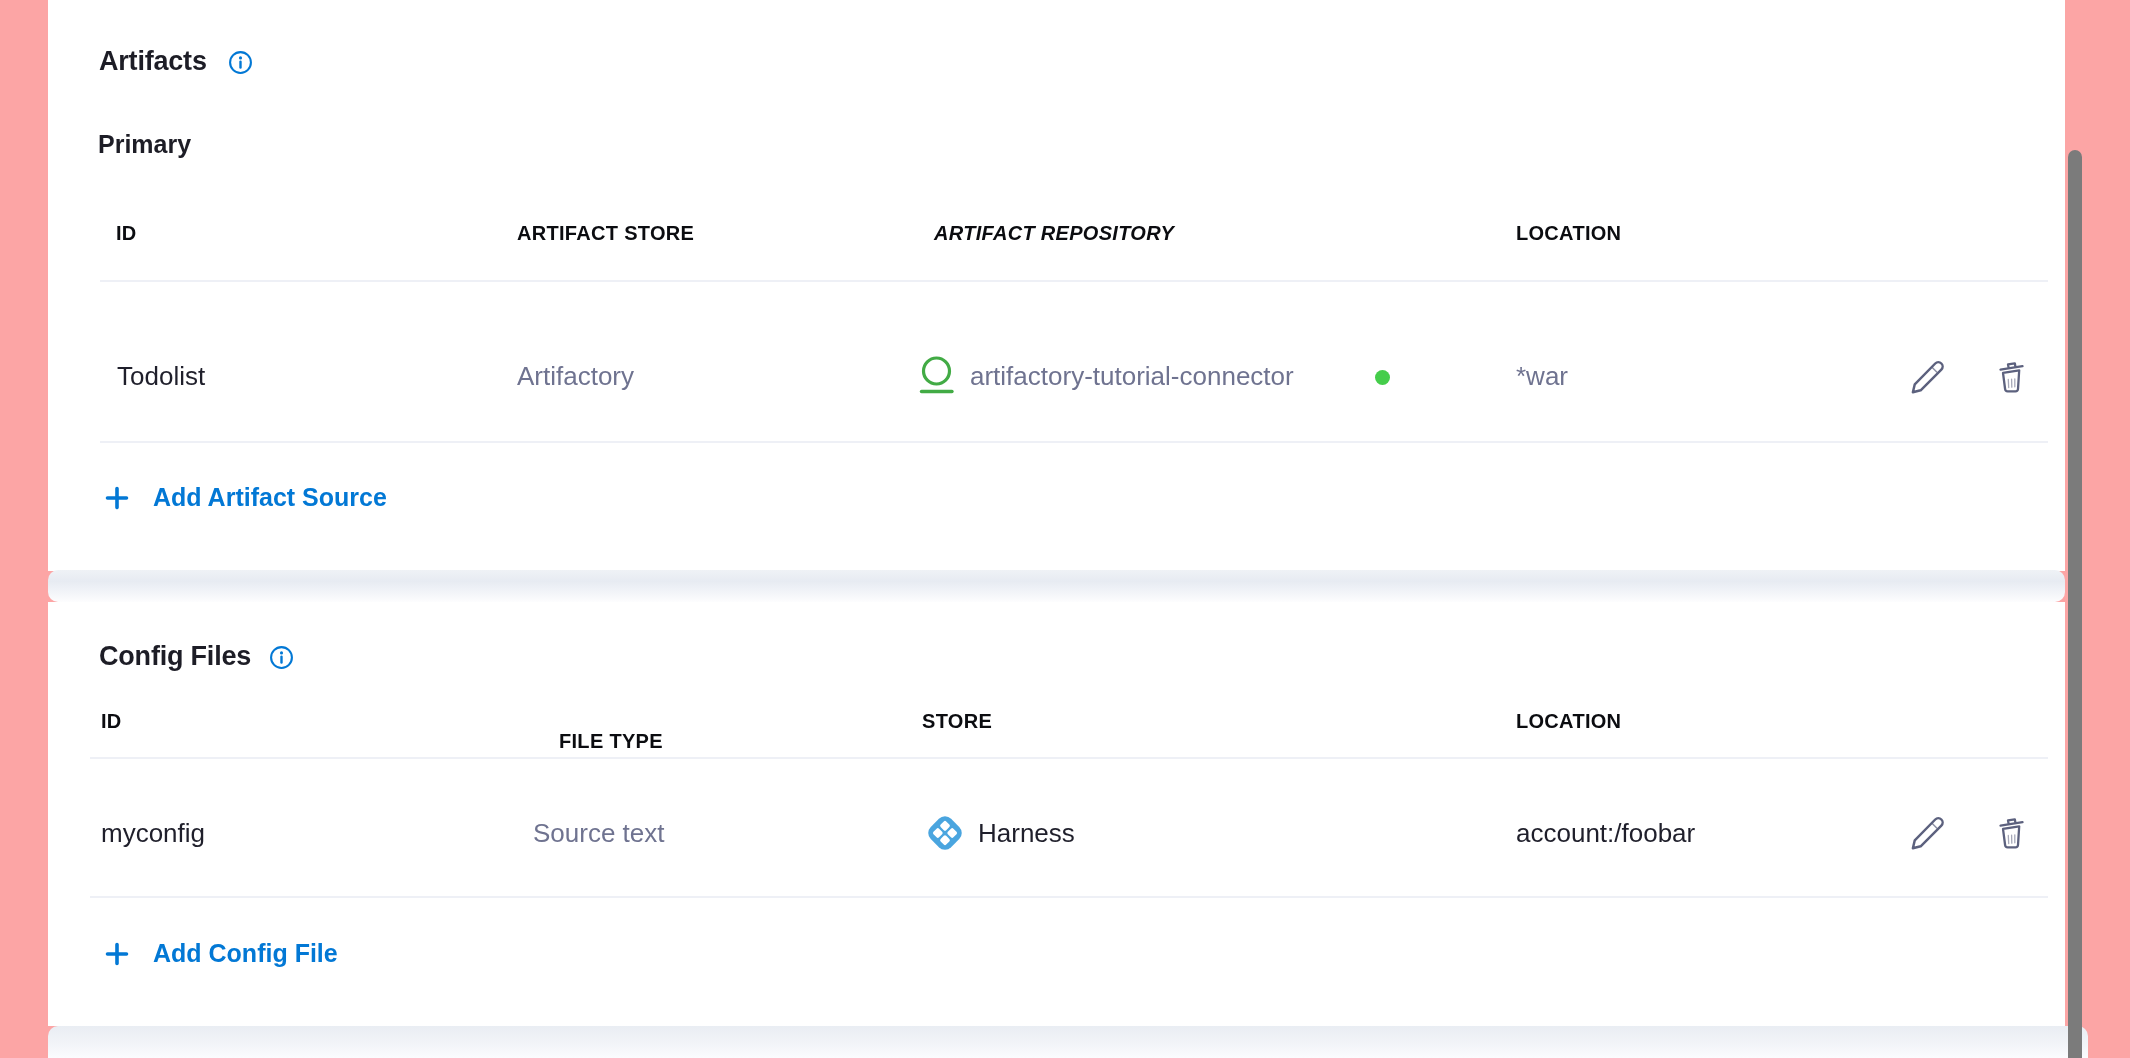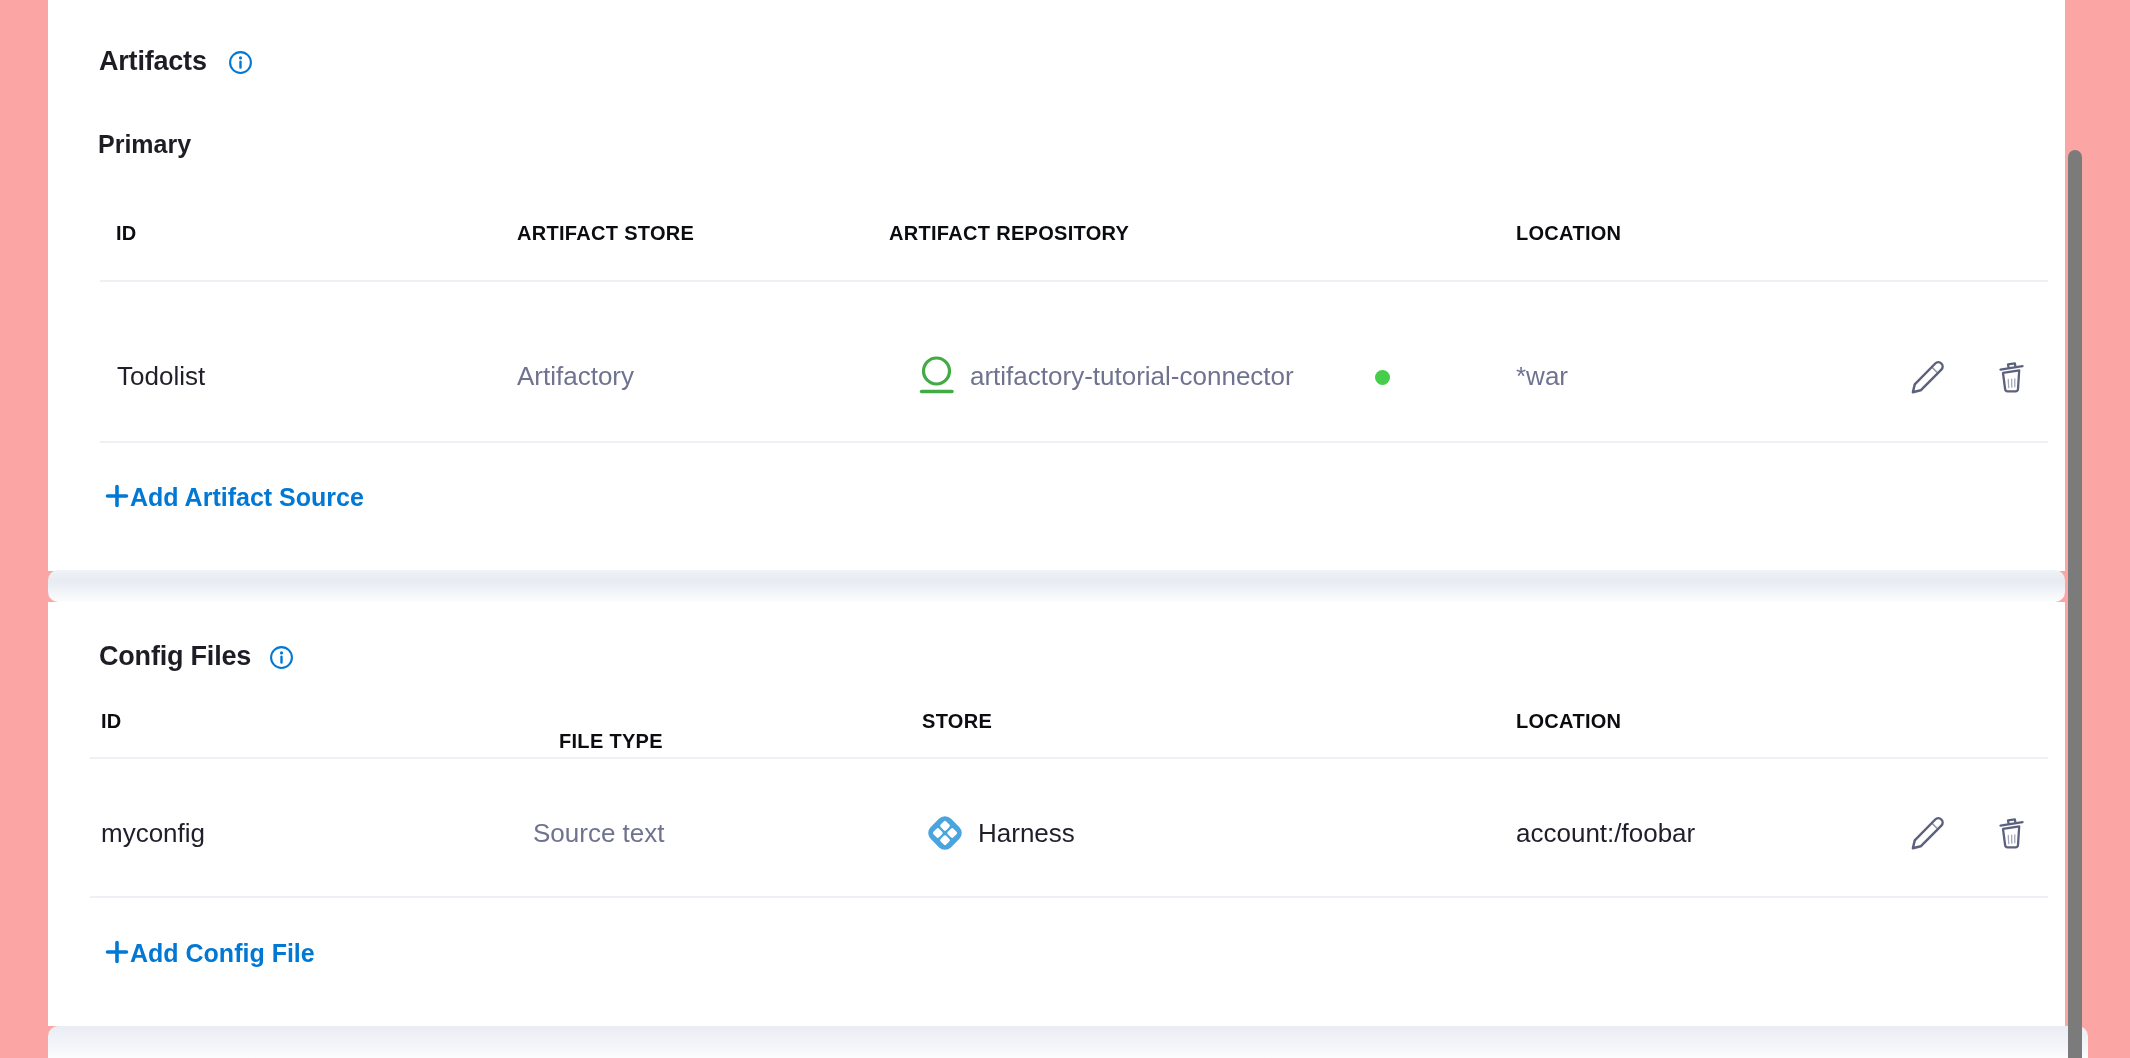--- a/index.html
+++ b/index.html
@@ -32,21 +32,21 @@
   .th { position:absolute; font-size:20px; font-weight:700; color:#0b0c10;
         letter-spacing:0.3px; white-space:nowrap; }
   .divider { position:absolute; height:2px; background:#eef0f6; }
 
   .cell { position:absolute; font-size:26px; color:#1f1f2b; white-space:nowrap; }
   .cell.muted { color:#6f7390; }
   .status-dot { position:absolute; width:15px; height:15px; border-radius:50%; background:#45cd4b; }
 
   .action-btn { position:absolute; width:38px; height:38px; cursor:pointer; background:none; border:none; padding:0; }
 
-  .add-link { position:absolute; display:flex; gap:0; cursor:pointer;
+  .add-link { position:absolute; display:flex; align-items:center; gap:23px; cursor:pointer;
               background:none; border:none; }
   .add-link span { font-size:25px; font-weight:700; color:#0278d5; white-space:nowrap; }
 
   .scroll-thumb { position:absolute; left:2068px; top:150px; width:14px; height:908px;
                   background:#7b7b7b; border-radius:8px 8px 0 0; cursor:grab; }
 </style>
 </head>
 <body>
 
 <div class="page">
@@ -61,21 +61,21 @@
       <circle cx="12" cy="12" r="10" fill="none" stroke="#0278d5" stroke-width="2"></circle>
       <circle cx="12" cy="7.6" r="1.5" fill="#0278d5"></circle>
       <line x1="12" y1="11.2" x2="12" y2="16.8" stroke="#0278d5" stroke-width="2.3" stroke-linecap="round"></line>
     </svg>
 
     <div class="primary-label" style="left:50px; top:130px;">Primary</div>
 
 
     <span class="th" style="left:68px;  top:222px;">ID</span>
     <span class="th" style="left:469px; top:222px;">ARTIFACT STORE</span>
-    <span class="th" style="left:841px; top:222px;">ARTIFACT REPOSITORY</span>
+    <span class="th" style="left:886px; top:222px;font-style:italic;">ARTIFACT REPOSITORY</span>
     <span class="th" style="left:1468px;top:222px;">LOCATION</span>
 
     <div class="divider" style="left:52px; top:280px; width:1948px;"></div>
 
     <div>
       <span class="cell" style="left:69px; top:361px;">Todolist</span>
       <span class="cell muted" style="left:469px; top:361px;text-align:center;">Artifactory</span>
 
       <svg style="position:absolute; left:871px; top:354px;" width="36" height="42" viewBox="0 0 36 42">
         <circle cx="17.5" cy="17" r="13" fill="none" stroke="#42ab45" stroke-width="3.2"></circle>

